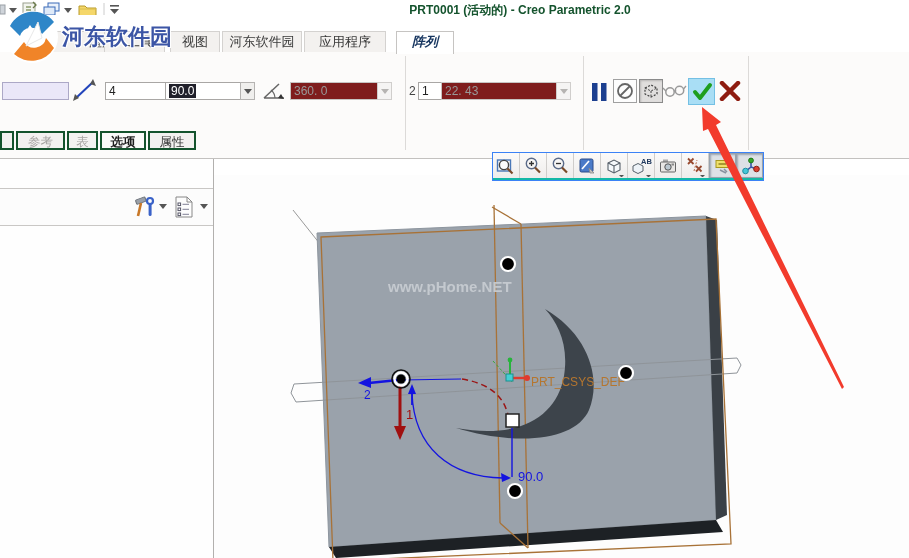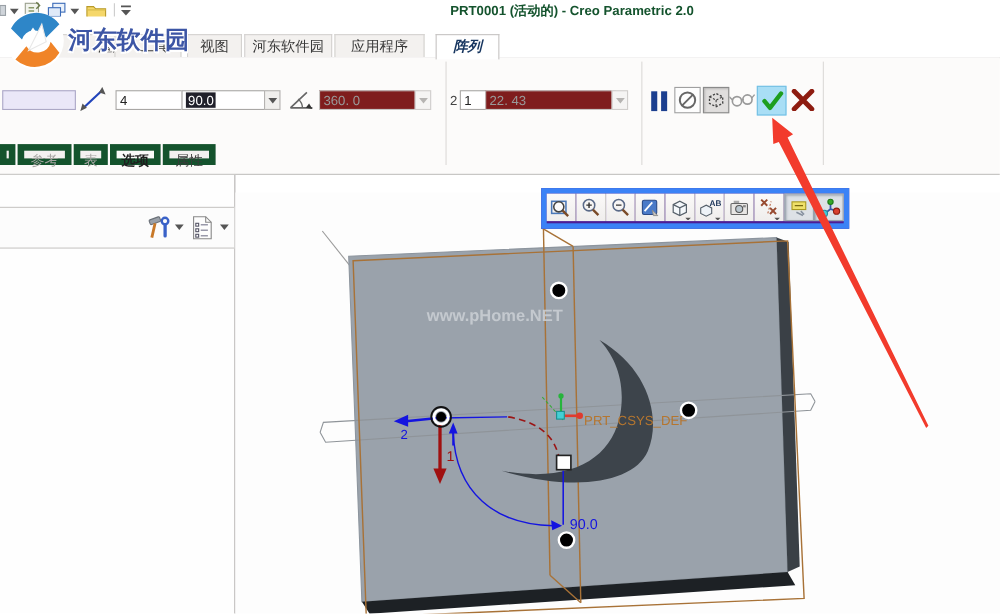--- a/index.html
+++ b/index.html
@@ -28,31 +28,31 @@
   .combo-arrow .tri{border-top-color:#555;}
   .combo-arrow.disabled .tri{border-top-color:#b6b4b2;}
   .sel-val{background:#20202a;color:#fff;padding:0 2px;}
   .dash-lab{position:absolute;top:32px;font-size:12px;color:#444;}
   .act-btn{position:absolute;top:27px;width:24px;height:24px;box-sizing:border-box;display:flex;align-items:center;justify-content:center;}
   .act-btn.bordered{border:1px solid #a0a0a0;background:#fdfdfd;}
   .act-btn.pressed{border:1px solid #8a8a8a;background:#e0dedd;box-shadow:inset 1px 1px 2px rgba(0,0,0,.18);}
   .act-btn.accept{border:1px solid #74c0e4;background:#a9def5;width:27px;height:27px;top:26px;}
 
   
-  .dtab{position:absolute;top:79px;height:19px;line-height:19px;box-sizing:border-box;text-align:center;font-size:12.5px;background:#f3f1f0;border:6px solid #14532d;color:#3a3a3a;}
+  .dtab{position:absolute;top:79px;height:19px;line-height:19px;box-sizing:border-box;text-align:center;font-size:12.5px;background:#f3f1f0;border:2px solid #14532d;color:#3a3a3a;}
   .dtab.dimmed{color:#a6a4a2;}
   .dtab.active{background:#fafaf9;font-weight:bold;color:#1e1e1e;}
 
   
   #leftpanel{left:0;top:159px;width:213px;height:399px;background:#fefefe;border-right:1px solid #b2b0ae;}
   #panelhead{left:0;top:188px;width:213px;height:36px;background:#fcfcfc;border-top:1px solid #c9c7c5;border-bottom:1px solid #c9c7c5;}
   #viewport{left:214px;top:175px;width:695px;height:399px;background:#fdfdfd;}
 
   
-  #gtoolbar{left:492px;top:171px;height:27px;background:#4c1d95;border:5px solid #3b82f6;display:flex;z-index:5;}
+  #gtoolbar{left:492px;top:152px;height:27px;background:#14b8a6;border:1px solid #3b82f6;display:flex;z-index:5;}
   .gbtn{width:27px;height:25px;border-right:1px solid #cfcdcb;background:linear-gradient(#fbfaf9,#efedec);display:flex;align-items:center;justify-content:center;box-sizing:border-box;}
   .gbtn:last-child{border-right:none;}
   .gbtn.pressed{background:#dde1e6;box-shadow:inset 1px 1px 2px rgba(40,60,80,.35);border:1px solid #98a2ac;}
 
   
   #sitebadge{left:4px;top:8px;z-index:40;}
   #sitename{left:58px;top:14px;font-size:22px;font-weight:bold;color:#3c55a5;white-space:nowrap;
     text-shadow:-1px -1px 0 #fff,1px -1px 0 #fff,-1px 1px 0 #fff,1px 1px 0 #fff;}
   #siteurl{left:62px;top:40px;font-size:17px;font-weight:bold;color:#21a038;white-space:nowrap;
     text-shadow:-1px -1px 0 #fff,1px -1px 0 #fff,-1px 1px 0 #fff,1px 1px 0 #fff;}

